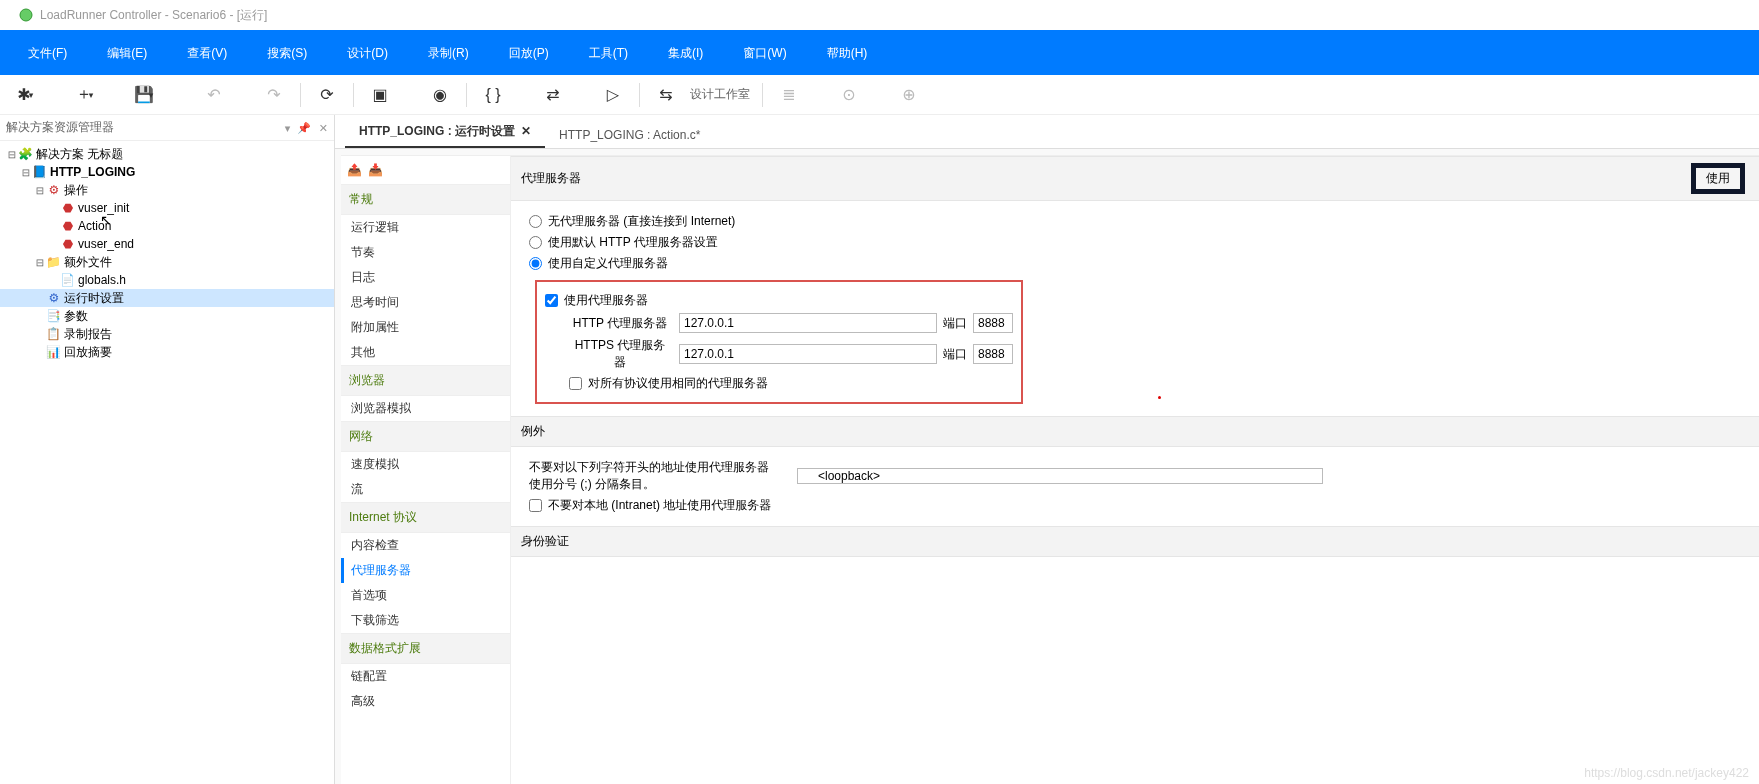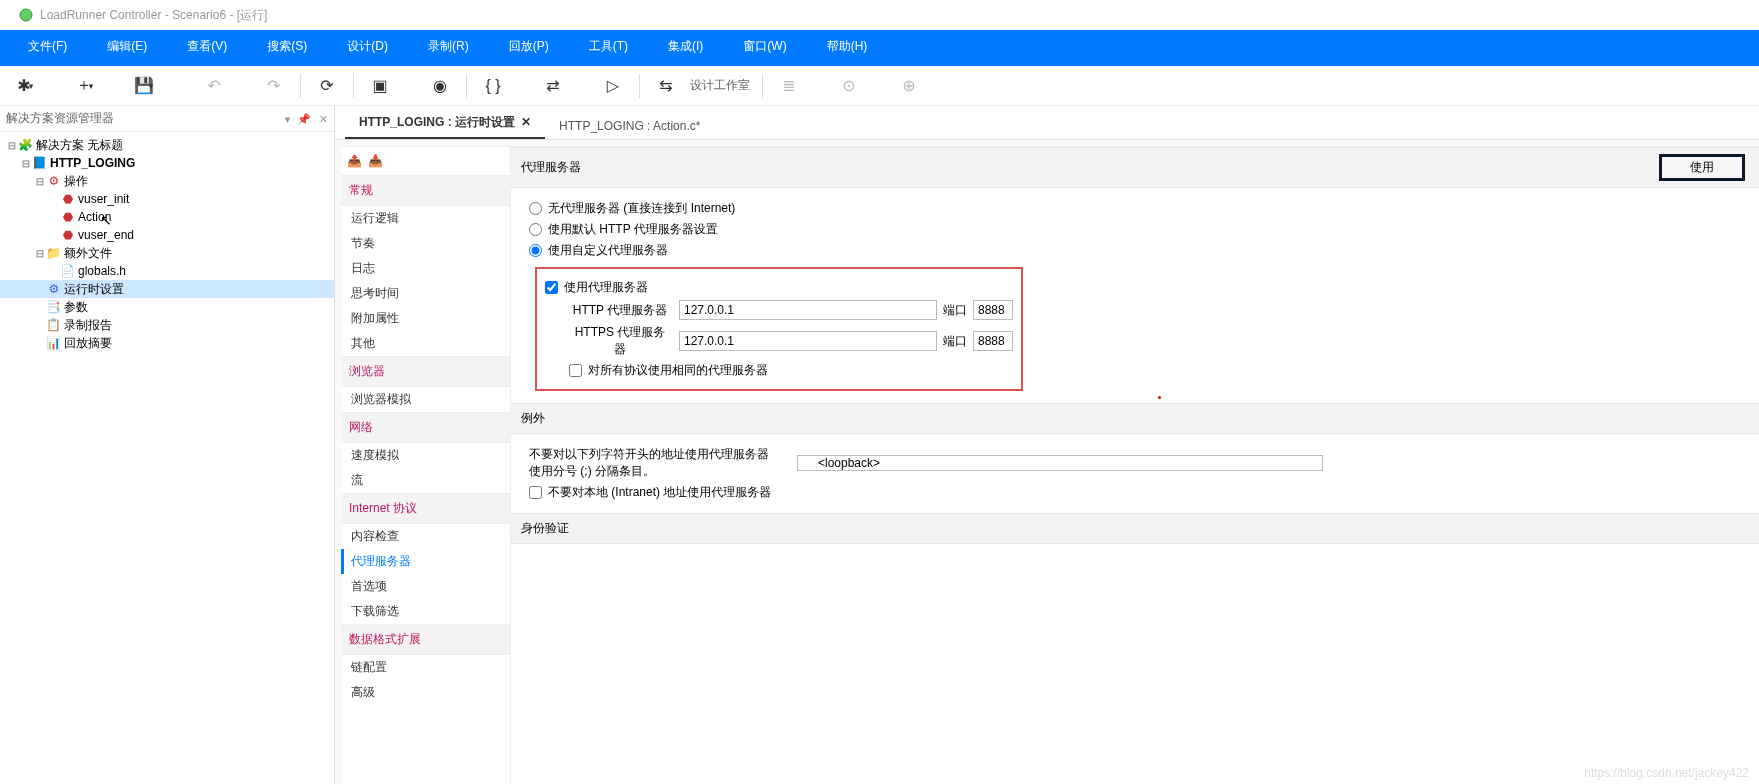--- a/index.html
+++ b/index.html
@@ -1,21 +1,21 @@
 <!DOCTYPE html>
 <html><head>
 <meta charset="utf-8">
 <style>
 * { margin: 0; padding: 0; box-sizing: border-box; font-family: "Microsoft YaHei", Arial, sans-serif; font-size: 12px; }
 body { background: #fff; width: 1759px; height: 784px; overflow: hidden; position: relative; }
 
 .titlebar { height: 30px; display: flex; align-items: center; padding-left: 18px; color: #999; }
 .titlebar .ico { width: 16px; height: 16px; margin-right: 6px; display:inline-block; }
 
-.menubar { background: #007bff; height: 36px; display: flex; align-items: flex-start; padding-left: 8px; }
+.menubar { background: #007bff; height: 45px; display: flex; align-items: center; padding-left: 8px; }
 .menubar .mitem { color: #fff; padding: 0 20px; line-height: 32px; cursor: pointer; }
 
 .toolbar { height: 40px; border-bottom: 1px solid #eee; display: flex; align-items: center; padding-left: 10px; gap: 6px; }
 .toolbar .tbtn { width: 28px; height: 28px; display: flex; align-items: center; justify-content: center; color: #333; cursor: pointer; font-size: 16px; position: relative; }
 .toolbar .sep { width: 1px; height: 24px; background: #ddd; margin: 0 6px; }
 .toolbar .lbl { color: #666; margin-left: 4px; }
 
 .layout { display: flex; height: calc(100% - 102px); }
 
 .sidebar { width: 335px; border-right: 1px solid #ddd; display: flex; flex-direction: column; }
@@ -33,39 +33,39 @@
 
 .main { flex: 1; display: flex; flex-direction: column; background:#f9f9f9; }
 .tabs { height: 34px; display: flex; align-items: flex-end; background: #fff; border-bottom: 1px solid #ddd; padding-left: 10px; }
 .tab { padding: 8px 14px 6px; cursor: pointer; color: #555; }
 .tab.active { font-weight: bold; color: #333; border-bottom: 2px solid #333; }
 .tab .close { margin-left: 6px; }
 
 .content-wrap { flex: 1; display: flex; background: #fff; margin: 6px 0 0 6px; border-top:1px solid #eee;}
 .subnav { width: 170px; border-right: 1px solid #eee; }
 .subnav .tool-row { height: 28px; display: flex; align-items: center; gap: 6px; padding-left: 6px; color:#555; }
-.subnav .group { background: #f3f3f3; padding: 6px 8px; font-size: 12px; color:#be185d; border-top:1px solid #eee; border-bottom:1px solid #eee;}
+.subnav .group { background: #f3f3f3; padding: 6px 8px; font-size: 12px; color:#4d7c0f; border-top:1px solid #eee; border-bottom:1px solid #eee;}
 .subnav .item { padding: 4px 10px; cursor: pointer; color:#333; }
 .subnav .item.sel { color: #007bff; border-left: 3px solid #007bff; padding-left: 7px; }
 
 .settings { flex: 1; padding: 0; }
 .section-head { background: #f3f3f3; padding: 6px 10px; border-bottom: 1px solid #e5e5e5; border-top: 1px solid #e5e5e5; display:flex; justify-content:space-between; align-items:center;}
 .section-body { padding: 8px 18px; }
 .radio-row, .chk-row { display: flex; align-items: center; margin: 4px 0; }
 .radio-row input, .chk-row input { margin-right: 6px; }
 .field-row { display: flex; align-items: center; margin: 4px 0 4px 24px; }
 .field-row .flabel { width: 110px; text-align: center; padding-right: 8px; }
 .field-row input[type=text] { border: 1px solid #bbb; height: 20px; padding: 0 4px; }
 .txt-wide { width: 258px; }
 .txt-port { width: 40px; }
 .port-lbl { margin: 0 6px; }
 .highlight-box { border: 2px solid #d9534f; padding: 6px 8px; margin: 4px 0 4px 6px; display:inline-block;}
 .note-row { display:flex; align-items:center; margin:4px 0;gap:20px;}
 .note-row .ntext { margin-right:8px; line-height:1.4;}
-.btn-small { border:3px solid #0f172a; background:#f5f5f5; padding:2px 28px; cursor:pointer; }
+.btn-small { border:5px solid #0f172a; background:#f5f5f5; padding:2px 10px; cursor:pointer; }
 .watermark { position:absolute; right:10px; bottom:4px; color:#ddd; font-size:12px;}
 .cursor-ptr { position:absolute; left:100px; top:212px; font-size:14px; color:#000; pointer-events:none;}
 .red-dot { position:absolute; left:1158px; top:396px; width:3px; height:3px; background:#d00; border-radius:50%; }
 </style>
 </head>
 <body>
 
 <div class="titlebar">
   <span class="ico">
     <svg viewBox="0 0 16 16">

